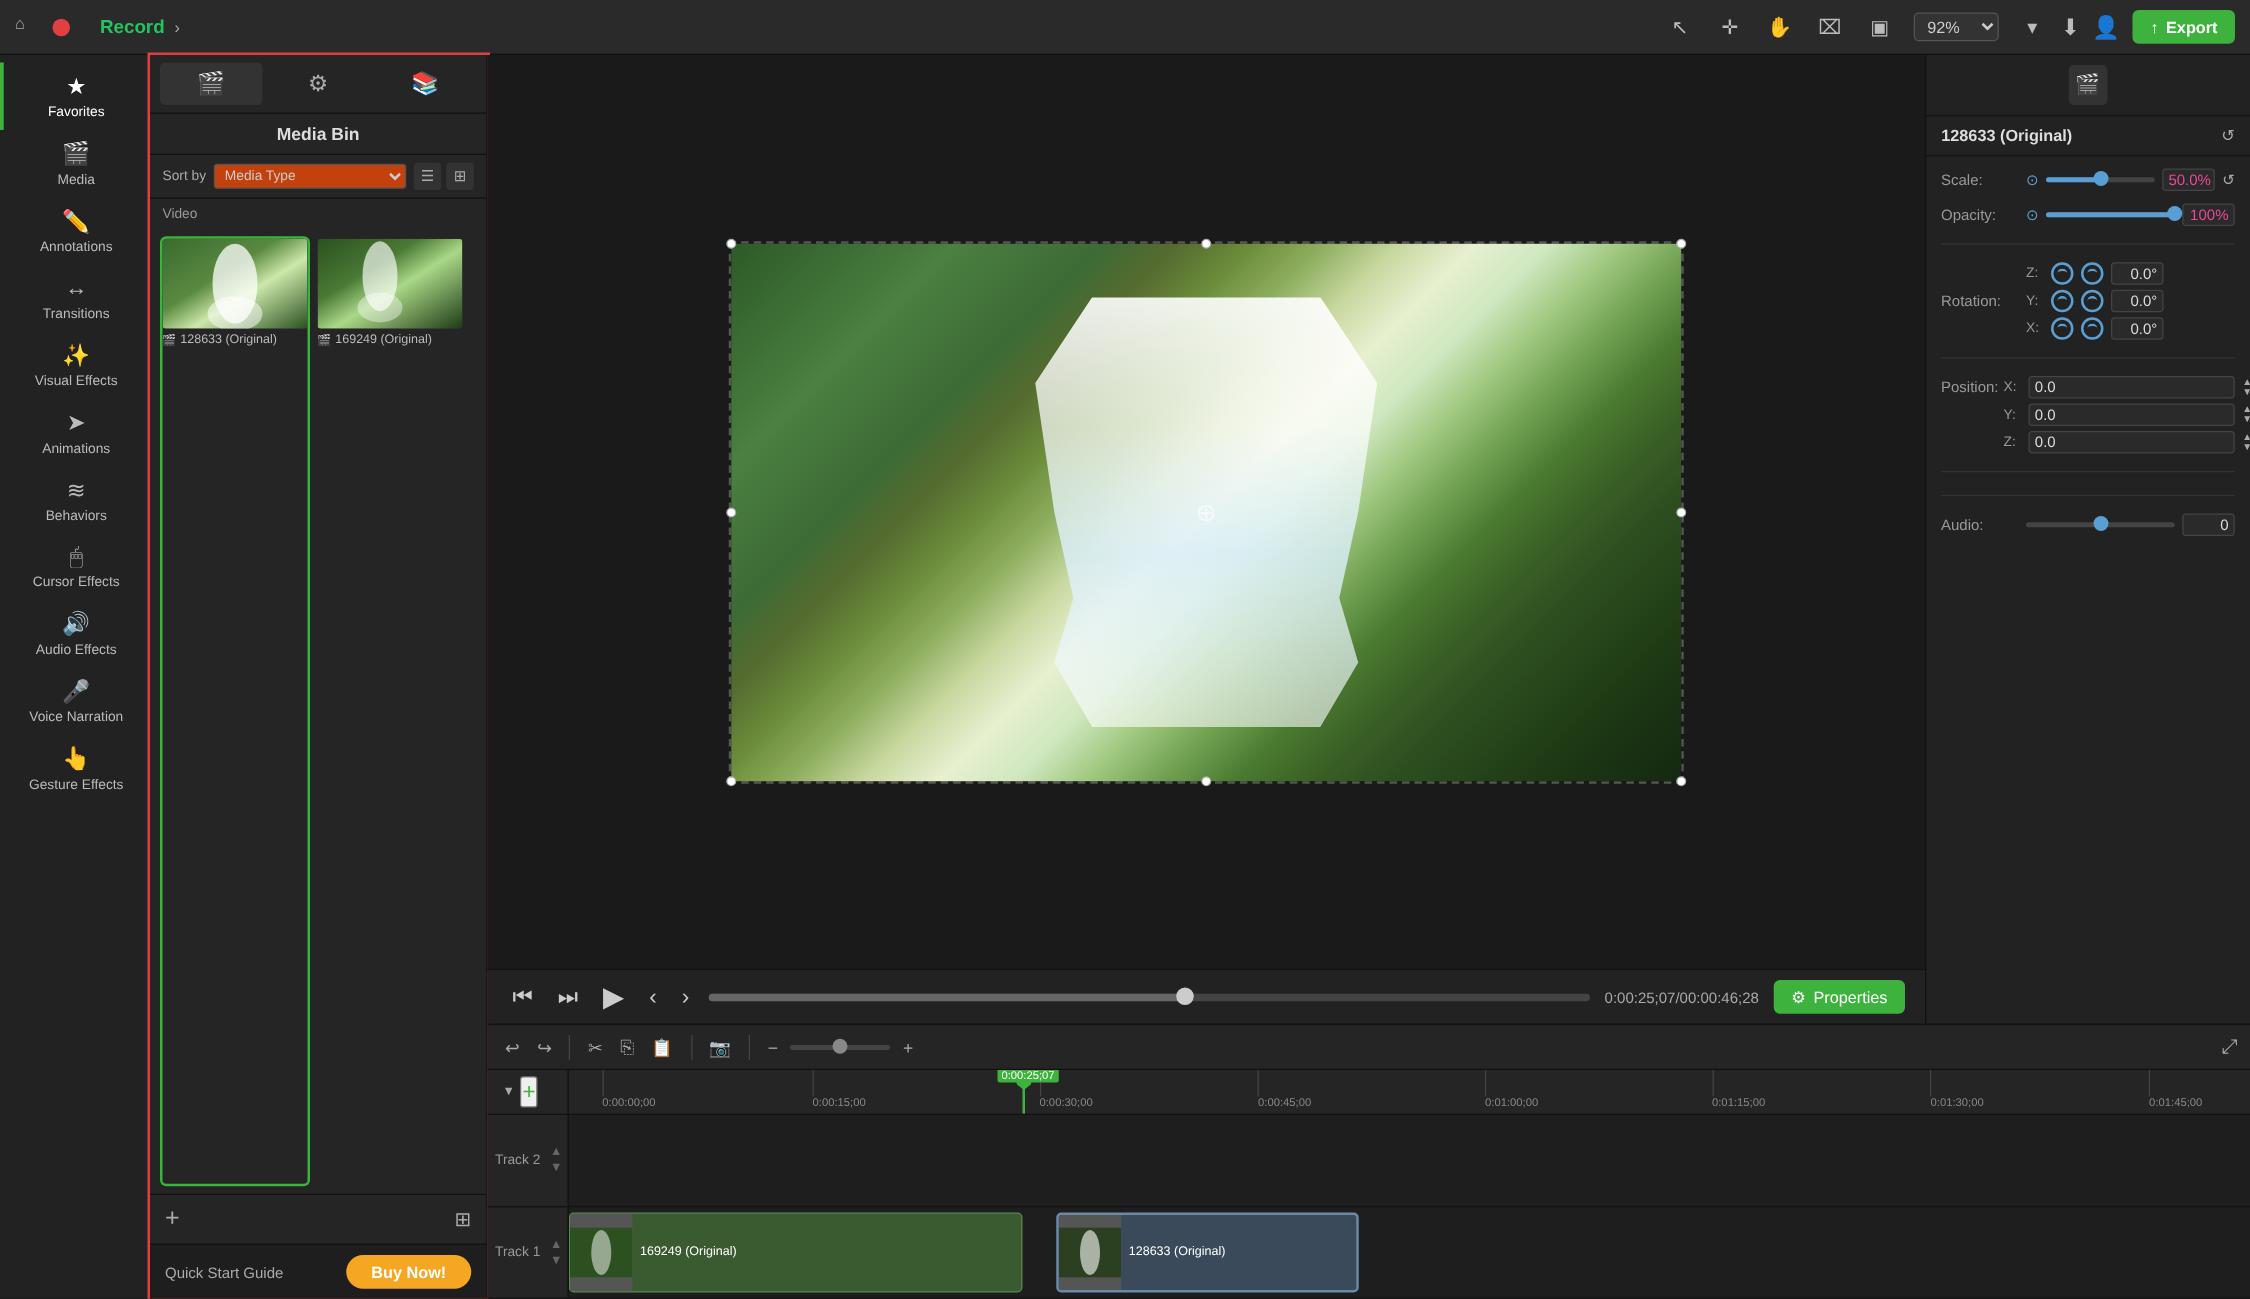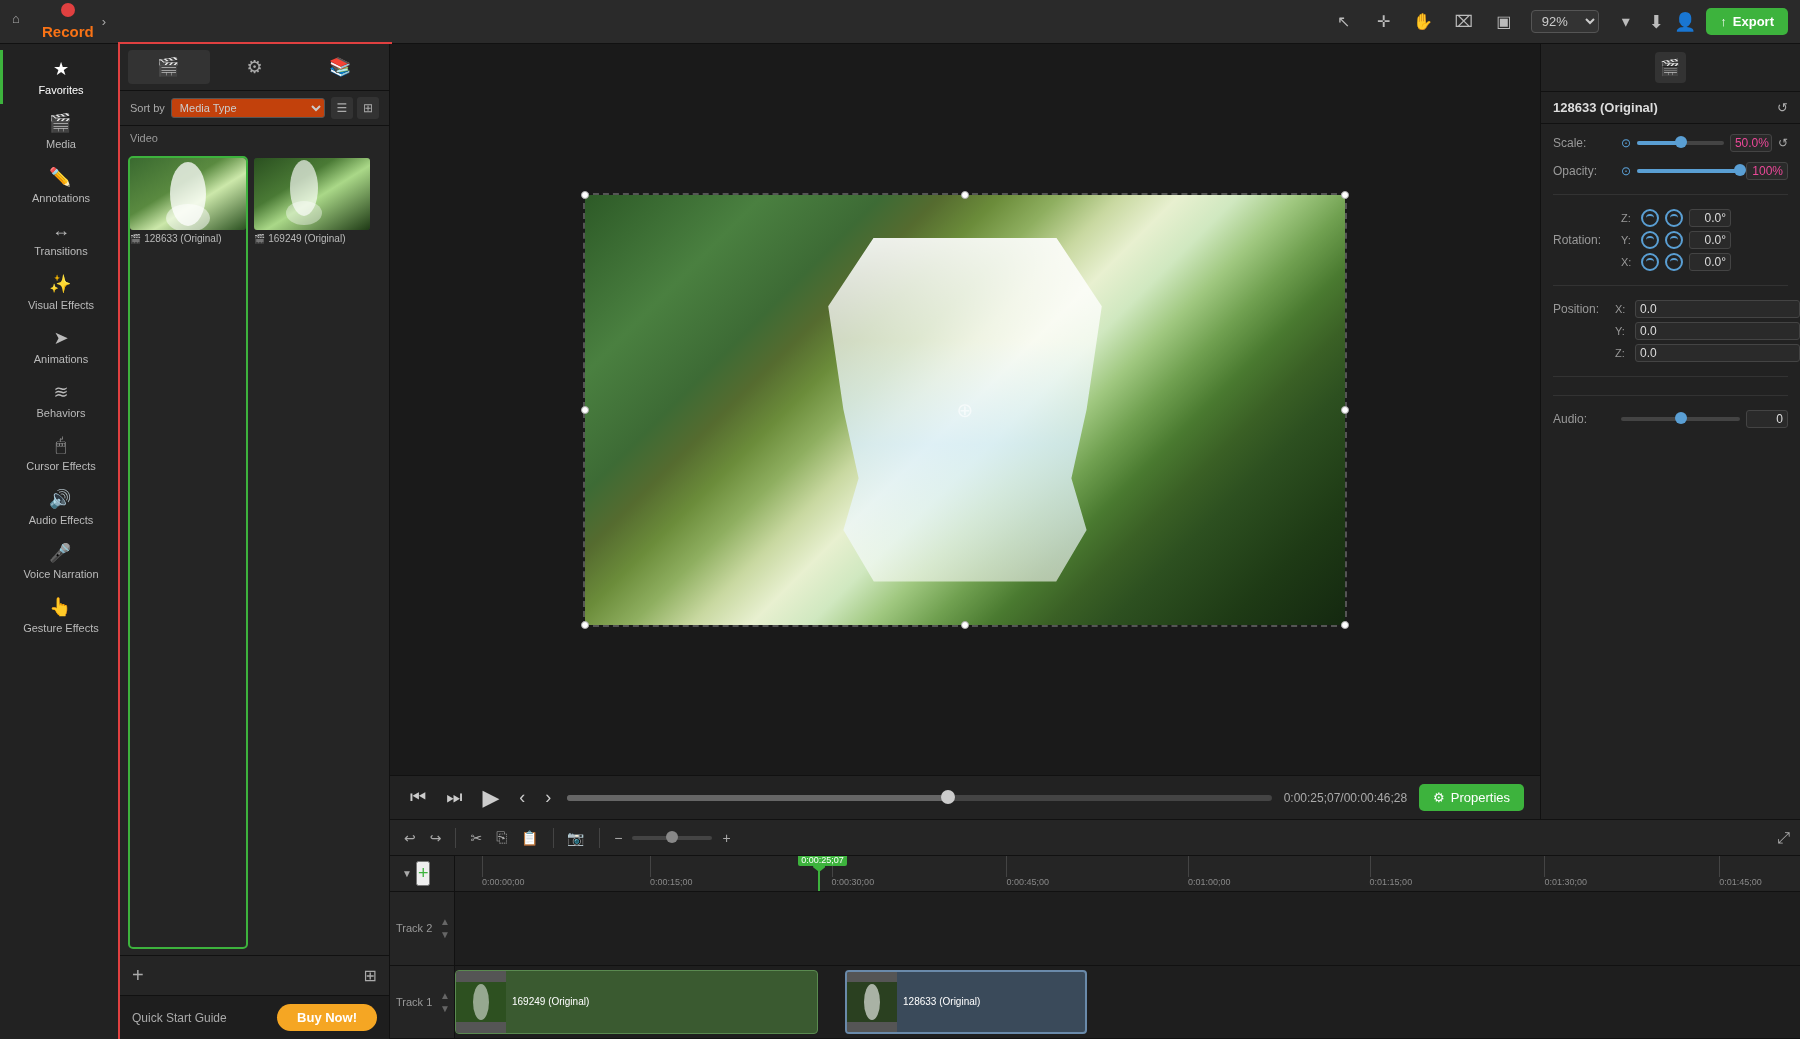--- a/index.html
+++ b/index.html
@@ -6,22 +6,22 @@
     body { width: 1800px; height: 1039px; background: #1a1a1a; color: #ccc; font-family: -apple-system, BlinkMacSystemFont, 'Segoe UI', sans-serif; font-size: 13px; overflow: hidden; }
 
     
     .topbar {
       height: 44px; background: #2a2a2a; display: flex; align-items: center;
       padding: 0 12px; border-bottom: 1px solid #111; gap: 10px;
     }
     .topbar-left { display: flex; align-items: center; gap: 8px; flex: 1; }
     .home-icon { width: 22px; height: 22px; color: #aaa; cursor: pointer; }
     .record-btn {
-      display: flex; align-items: center; gap: 6px; background: transparent;
-      border: none; color: #f97316; font-size: 15px; font-weight: 600; cursor: pointer; flex-direction: column;
+      display: flex; align-items: center; gap: 24px; background: transparent;
+      border: none; color: #22c55e; font-size: 15px; font-weight: 600; cursor: pointer;
     }
     .record-dot { width: 14px; height: 14px; background: #e04040; border-radius: 50%; }
     .topbar-center { display: flex; align-items: center; gap: 14px; }
     .toolbar-icon { width: 26px; height: 26px; display: flex; align-items: center; justify-content: center; color: #bbb; cursor: pointer; font-size: 16px; }
     .zoom-select {
       background: #333; border: 1px solid #555; color: #ccc; padding: 2px 6px;
       border-radius: 4px; font-size: 13px; cursor: pointer;
     }
     .topbar-right { display: flex; align-items: center; gap: 10px; margin-left: auto; }
     .export-btn {
@@ -144,21 +144,21 @@
     .prop-refresh { color: #aaa; cursor: pointer; font-size: 12px; }
     .rot-row { display: flex; align-items: center; gap: 6px; }
     .rot-label { width: 62px; color: #999; font-size: 12px; }
     .rot-group { display: flex; flex-direction: column; gap: 4px; flex: 1; }
     .rot-item { display: flex; align-items: center; gap: 6px; }
     .rot-axis { color: #999; font-size: 11px; width: 14px; }
     .rot-circle { width: 18px; height: 18px; border: 2px solid #5a9fd4; border-radius: 50%; display: flex; align-items: center; justify-content: center; cursor: pointer; }
     .rot-circle-inner { width: 8px; height: 8px; border-top: 2px solid #5a9fd4; border-radius: 50%; }
     .rot-value { background: #2a2a2a; border: 1px solid #444; border-radius: 3px; color: #ddd; font-size: 12px; padding: 1px 4px; width: 42px; text-align: right; }
     .divider { height: 1px; background: #333; margin: 4px 0; }
-    .pos-row { display: flex; align-items: flex-start; gap: 16px; }
+    .pos-row { display: flex; align-items: flex-start; gap: 4px; }
     .pos-label { width: 62px; color: #999; font-size: 12px; margin-top: 2px; }
     .pos-group { display: flex; flex-direction: column; gap: 4px; flex: 1; }
     .pos-item { display: flex; align-items: center; gap: 6px; }
     .pos-axis { color: #999; font-size: 11px; width: 14px; }
     .pos-value { background: #2a2a2a; border: 1px solid #444; border-radius: 3px; color: #ddd; font-size: 12px; padding: 1px 4px; flex: 1; }
     .pos-stepper { display: flex; flex-direction: column; }
     .pos-step { color: #aaa; font-size: 8px; cursor: pointer; line-height: 1; }
     .size-row { display: flex; align-items: flex-start; gap: 6px; }
     .size-label { width: 62px; color: #999; font-size: 12px; margin-top: 2px; }
     .size-group { display: flex; flex-direction: column; gap: 4px; flex: 1; }
@@ -291,20 +291,21 @@
       <span>Gesture Effects</span>
     </div>
   </div>
 
   <div class="panel">
     <div class="panel-tabs">
       <div class="panel-tab active">🎬</div>
       <div class="panel-tab">⚙</div>
       <div class="panel-tab">📚</div>
     </div>
+    <div class="panel-title">Media Bin</div>
     <div class="sort-row">
       <span class="sort-label">Sort by</span>
       <select class="sort-select">
         <option>Media Type</option><option>Name</option><option>Date</option>
       </select>
       <div class="view-icons">
         <div class="view-icon">☰</div>
         <div class="view-icon">⊞</div>
       </div>
     </div>

